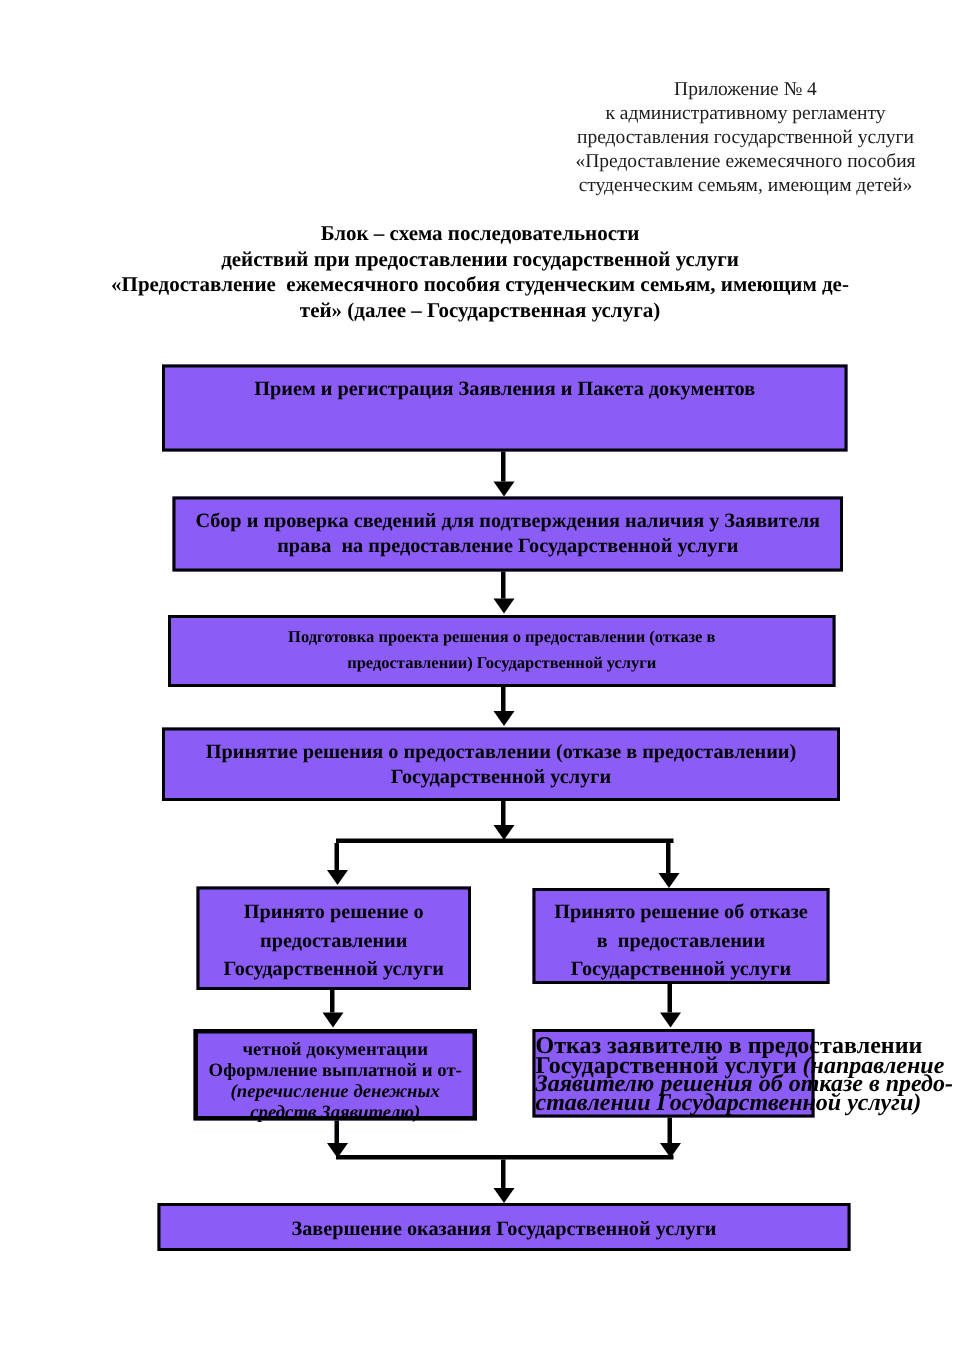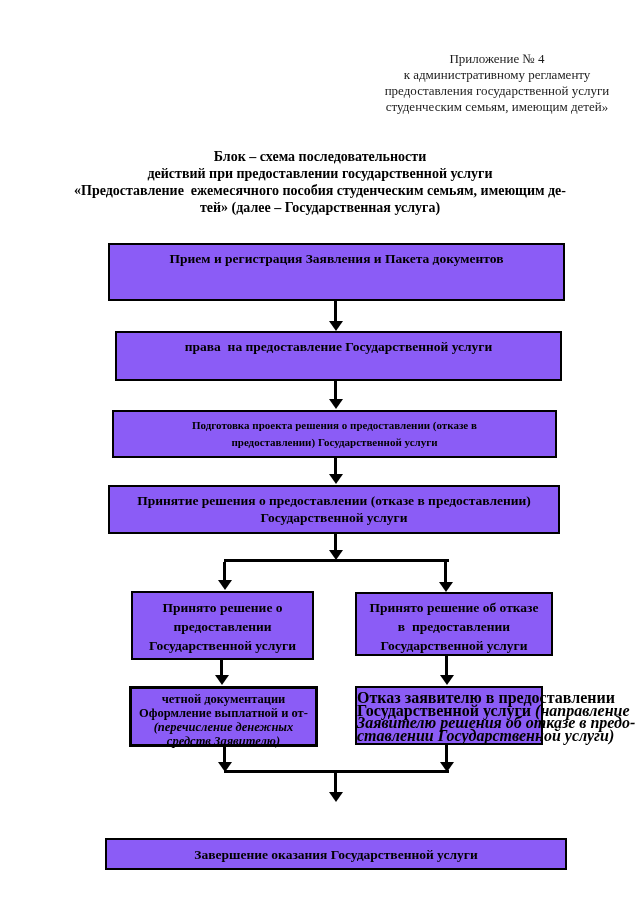--- a/index.html
+++ b/index.html
@@ -31,46 +31,48 @@
   }
   .it{font-style:italic;}
   .box-reception{left:108px;top:243px;width:457px;height:58px;padding-top:5px;font-size:13.5px;line-height:17px;}
   .box-verification{left:115px;top:331px;width:447px;height:50px;padding-top:5px;font-size:13.5px;line-height:17px;}
   .box-draft{left:112px;top:410px;width:445px;height:48px;padding-top:5px;font-size:11px;line-height:17px;}
   .box-decision{left:108px;top:485px;width:452px;height:49px;padding-top:5px;font-size:13.5px;line-height:17px;}
   .box-granted{left:131px;top:591px;width:183px;height:69px;padding-top:5px;font-size:13.5px;line-height:19px;}
   .box-refused{left:355px;top:592px;width:198px;height:64px;padding-top:4px;font-size:13.5px;line-height:19px;}
   .box-granted-action{left:129px;top:686px;width:189px;height:61px;padding-top:3px;font-size:12.5px;line-height:14px;}
   .box-refused-action{left:355px;top:686px;width:188px;height:59px;padding-top:4px;font-size:16px;line-height:12.5px;}
-  .box-completion{left:105px;top:802px;width:462px;height:32px;padding-top:6px;font-size:13.5px;line-height:17px;margin-top:36px;}
+  .box-completion{left:105px;top:802px;width:462px;height:32px;padding-top:6px;font-size:13.5px;line-height:17px;}
 </style>
 </head>
 <body>
 
 <div class="page">
 
   <div class="annex">
     <div class="line">Приложение № 4</div>
     <div class="line">к административному регламенту</div>
     <div class="line">предоставления государственной услуги</div>
+    <div class="line">«Предоставление ежемесячного пособия</div>
     <div class="line">студенческим семьям, имеющим детей»</div>
   </div>
 
   <div class="title">
     <div class="line">Блок – схема последовательности</div>
     <div class="line">действий при предоставлении государственной услуги</div>
     <div class="line">«Предоставление  ежемесячного пособия студенческим семьям, имеющим де-</div>
     <div class="line">тей» (далее – Государственная услуга)</div>
   </div>
 
   <div class="fbox box-reception">
     <div class="line">Прием и регистрация Заявления и Пакета документов</div>
   </div>
 
   <div class="fbox box-verification">
+    <div class="line">Сбор и проверка сведений для подтверждения наличия у Заявителя</div>
     <div class="line">права  на предоставление Государственной услуги</div>
   </div>
 
   <div class="fbox box-draft">
     <div class="line">Подготовка проекта решения о предоставлении (отказе в</div>
     <div class="line">предоставлении) Государственной услуги</div>
   </div>
 
   <div class="fbox box-decision">
     <div class="line">Принятие решения о предоставлении (отказе в предоставлении)</div>

